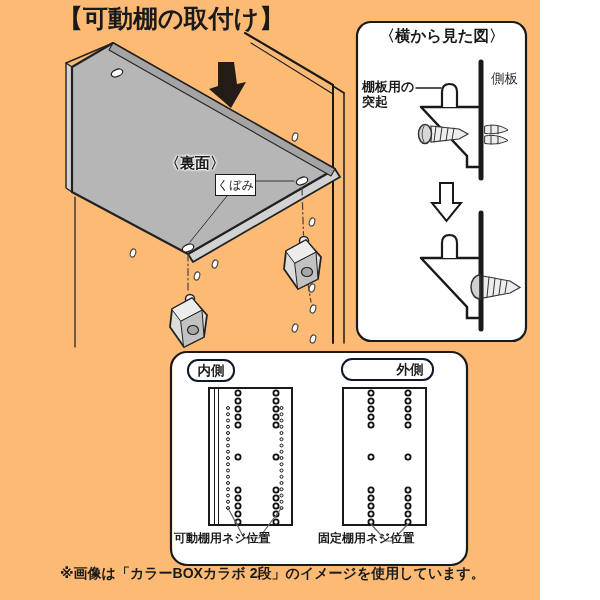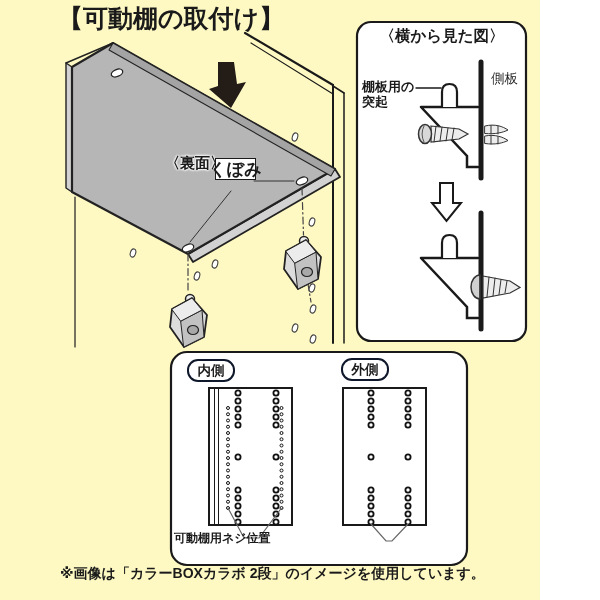--- a/index.html
+++ b/index.html
@@ -1,31 +1,31 @@
 <!DOCTYPE html>
 <html><head>
 <meta charset="utf-8">
 <style>
   html,body{margin:0;padding:0;background:#fff;}
-  #stage{position:relative;width:540px;height:600px;background:#fef9c3;overflow:hidden;
+  #stage{position:relative;width:540px;height:600px;background:#fdba74;overflow:hidden;
          font-family:"Liberation Sans","DejaVu Sans",sans-serif;color:#1a1a1a;}
   #art{position:absolute;left:0;top:0;}
   .abs{position:absolute;white-space:nowrap;}
   .title{left:58px;top:2px;font-size:25px;font-weight:bold;letter-spacing:0px;}
   .sideview-title{left:361px;top:26px;width:162px;text-align:center;font-size:15.5px;font-weight:bold;}
   .peg-label{left:362px;top:79px;font-size:13px;font-weight:bold;line-height:15px;}
   .sokuban-label{left:491px;top:70px;font-size:13.5px;font-weight:normal;}
   .uramen-label{left:158px;top:154px;width:74px;text-align:center;font-size:15px;font-weight:bold;
       text-shadow:0 0 2px #fff,0 0 2px #fff,0 0 3px #fff,0 0 3px #fff;}
-  .kubomi-box{left:215px;top:158px;width:39px;height:20px;background:#fff;border:1.5px solid #1a1a1a;
-      font-size:17px;font-weight:bold;display:flex;align-items:center;justify-content:center;}
+  .kubomi-box{left:215px;top:174px;width:39px;height:20px;background:#fff;border:1.5px solid #1a1a1a;
+      font-size:12px;font-weight:normal;display:flex;align-items:center;justify-content:center;}
   .pill{height:19px;width:44px;border:2px solid #0f172a;border-radius:11px;background:#fff;
       font-size:13.5px;font-weight:bold;display:flex;align-items:center;justify-content:center;}
   .pill-inner{left:187px;top:359px;}
-  .pill-outer{left:341px;top:358px;}
+  .pill-outer{left:341px;top:358px;padding-left:45px;}
   .pos-label{top:530px;width:146px;text-align:left;font-size:12px;font-weight:bold;}
   .pos-movable{left:174px;}
   .pos-fixed{left:318px;}
   .footer1{left:60px;top:565px;font-size:14px;font-weight:700;}
   .footer2{left:74px;top:581px;font-size:14px;font-weight:600;}
 </style>
 </head>
 <body>
 
 <div id="stage">
@@ -263,16 +263,17 @@
 </div>
 <div class="abs sideview-title">〈横から見た図〉</div>
 <div class="abs sokuban-label">側板</div>
 
 <div class="abs uramen-label">〈裏面〉</div>
 <div class="abs kubomi-box">くぼみ</div>
 
 <div class="abs pill pill-inner">内側</div>
 <div class="abs pill pill-outer">外側</div>
 <div class="abs pos-label pos-movable">可動棚用ネジ位置</div>
+<div class="abs pos-label pos-fixed">固定棚用ネジ位置</div>
 
 <div class="abs footer1">※画像は「カラーBOXカラボ 2段」のイメージを使用しています。</div>
 
 </div>
 
 </body></html>

